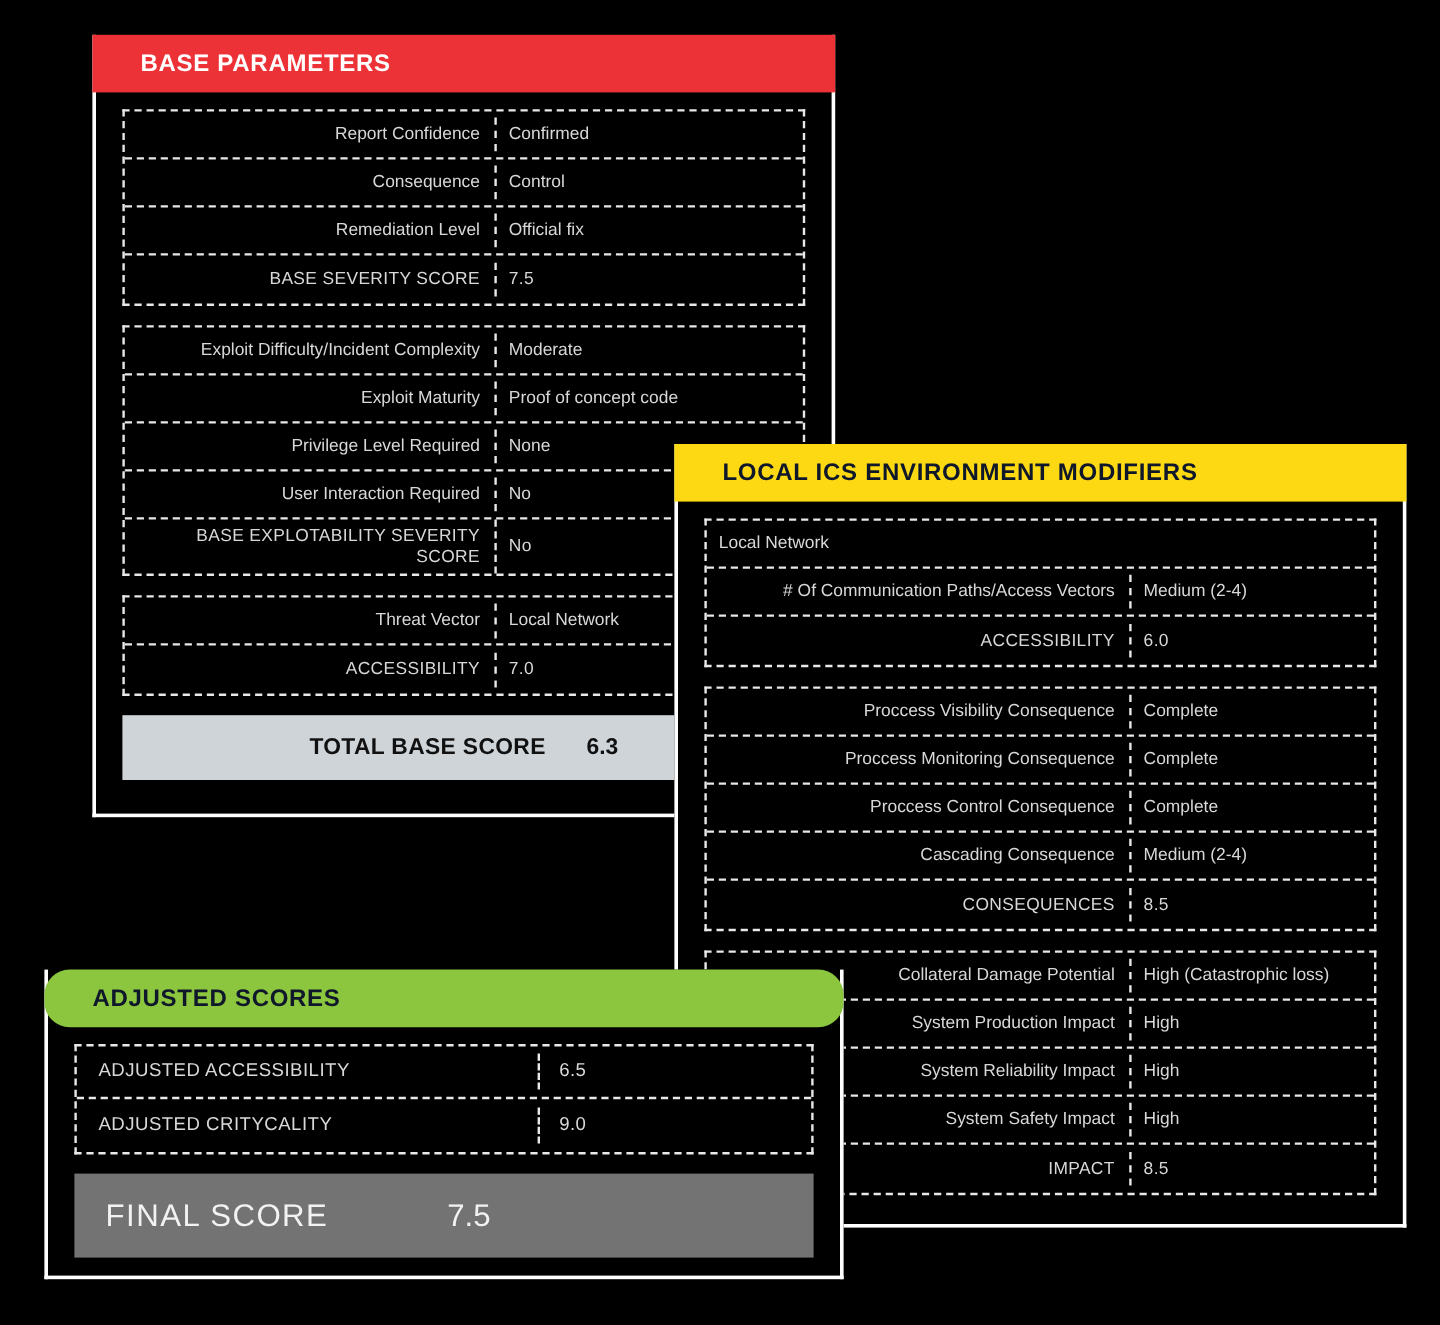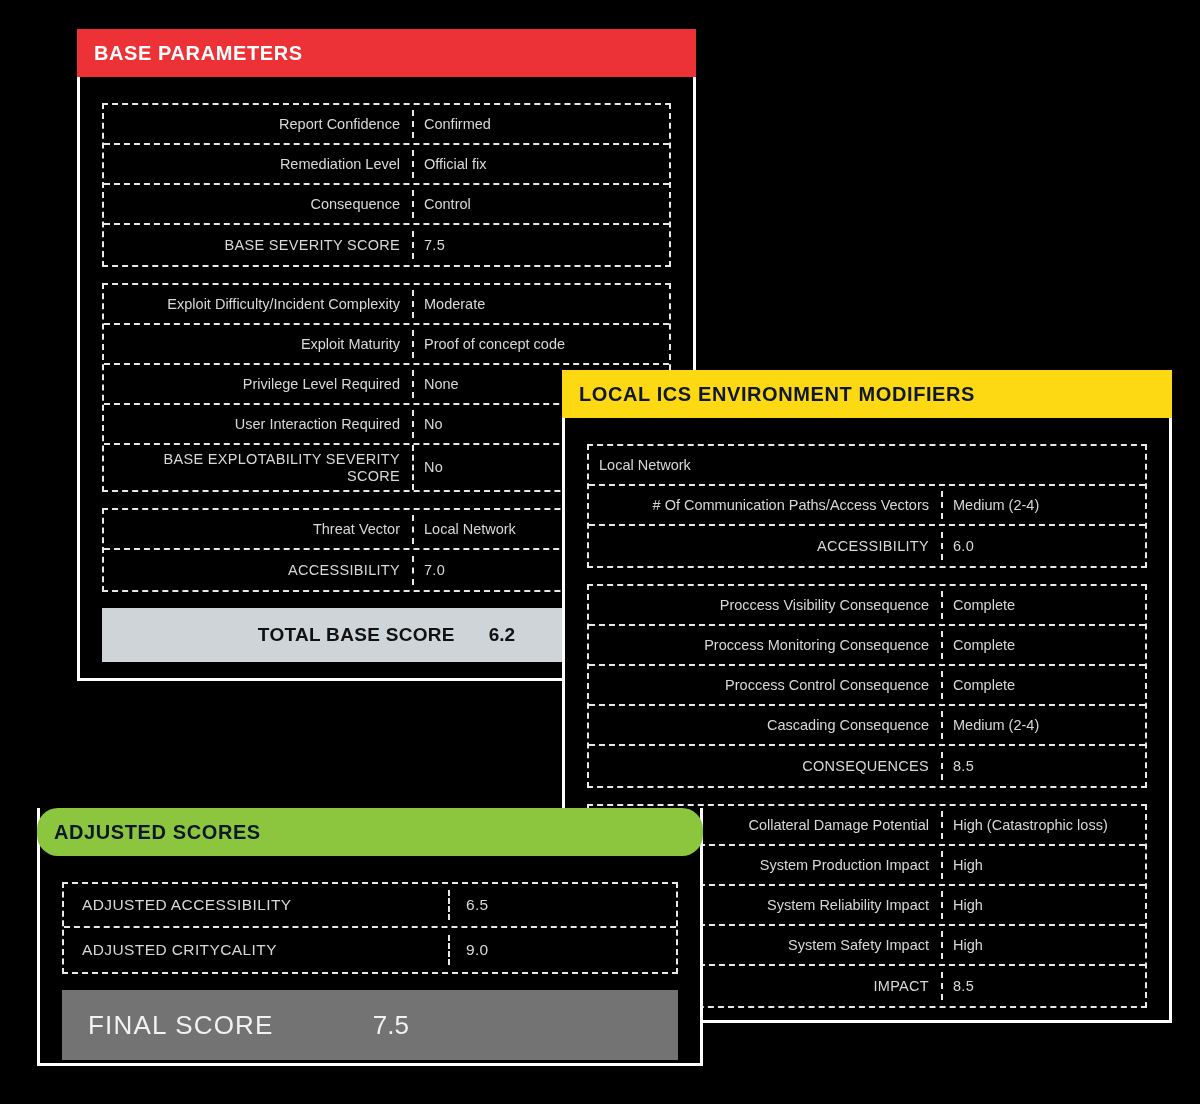--- a/index.html
+++ b/index.html
@@ -24,22 +24,22 @@
   .card {
     position: absolute;
     background: #000000;
     border: 3px solid #ffffff;
     border-top: none;
   }
   .card-header {
     height: 48px;
     display: flex;
     align-items: center;
-    padding-left: 17px;
-    margin: -0px -3px 12px -3px;
+    padding-left: 40px;
+    margin: -0px -3px 0 -3px;
   }
   .card-header .title {
     font-size: 20px;
     font-weight: bold;
     letter-spacing: 0.6px;
     color: #0f172a;
     white-space: nowrap;
   }
   .card-body {
     padding: 14px 22px 18px 22px;
@@ -176,28 +176,28 @@
       <span class="title">BASE PARAMETERS</span>
     </div>
     <div class="card-body">
 
       <div class="tgroup">
         <div class="trow">
           <div class="tlabel">Report Confidence</div>
           <div class="tvalue">Confirmed</div>
         </div>
         <div class="trow">
+          <div class="tlabel">Consequence</div>
+          <div class="tvalue">Control</div>
+        </div>
+        <div class="trow">
           <div class="tlabel">Remediation Level</div>
           <div class="tvalue">Official fix</div>
         </div>
         <div class="trow">
-          <div class="tlabel">Consequence</div>
-          <div class="tvalue">Control</div>
-        </div>
-        <div class="trow">
           <div class="tlabel caps">BASE SEVERITY SCORE</div>
           <div class="tvalue caps">7.5</div>
         </div>
       </div>
 
       <div class="tgroup">
         <div class="trow">
           <div class="tlabel">Exploit Difficulty/Incident Complexity</div>
           <div class="tvalue">Moderate</div>
         </div>
@@ -225,21 +225,21 @@
           <div class="tvalue">Local Network</div>
         </div>
         <div class="trow">
           <div class="tlabel caps">ACCESSIBILITY</div>
           <div class="tvalue caps">7.0</div>
         </div>
       </div>
 
       <div class="sumbar grey">
         <span class="sum-label">TOTAL BASE SCORE</span>
-        <span class="sum-value">6.2</span>
+        <span class="sum-value">6.3</span>
       </div>
 
     </div>
   </section>
 
   <section class="card" id="card-local">
     <div class="card-header">
       <span class="title">LOCAL ICS ENVIRONMENT MODIFIERS</span>
     </div>
     <div class="card-body">

